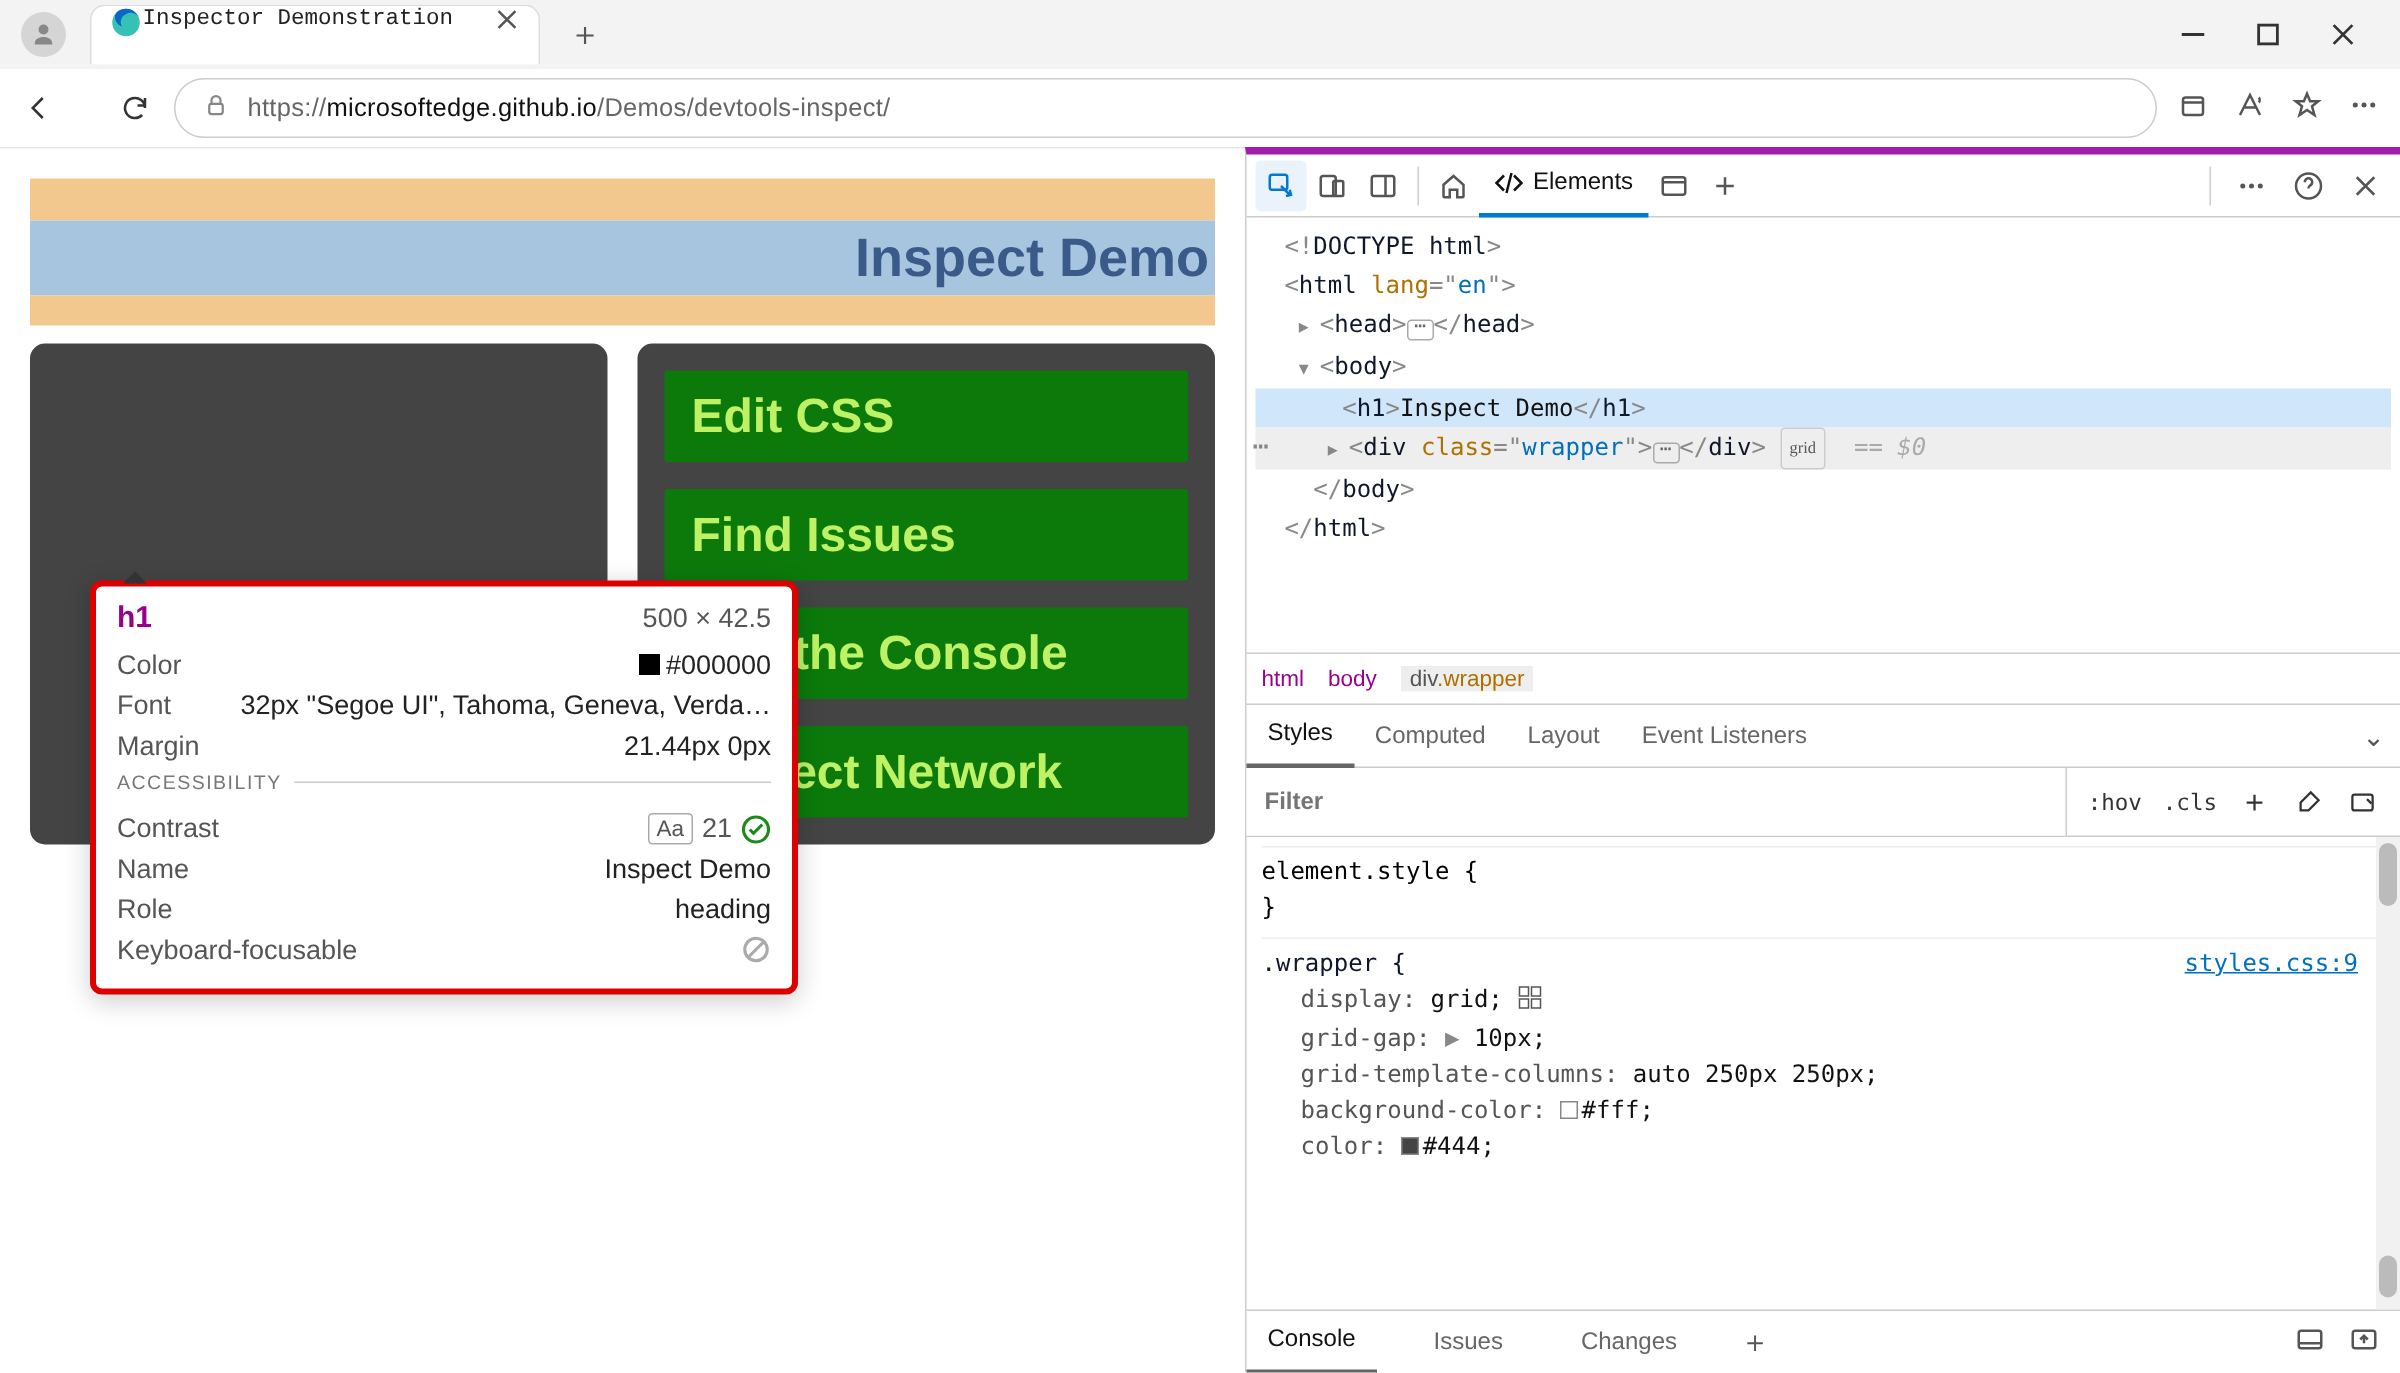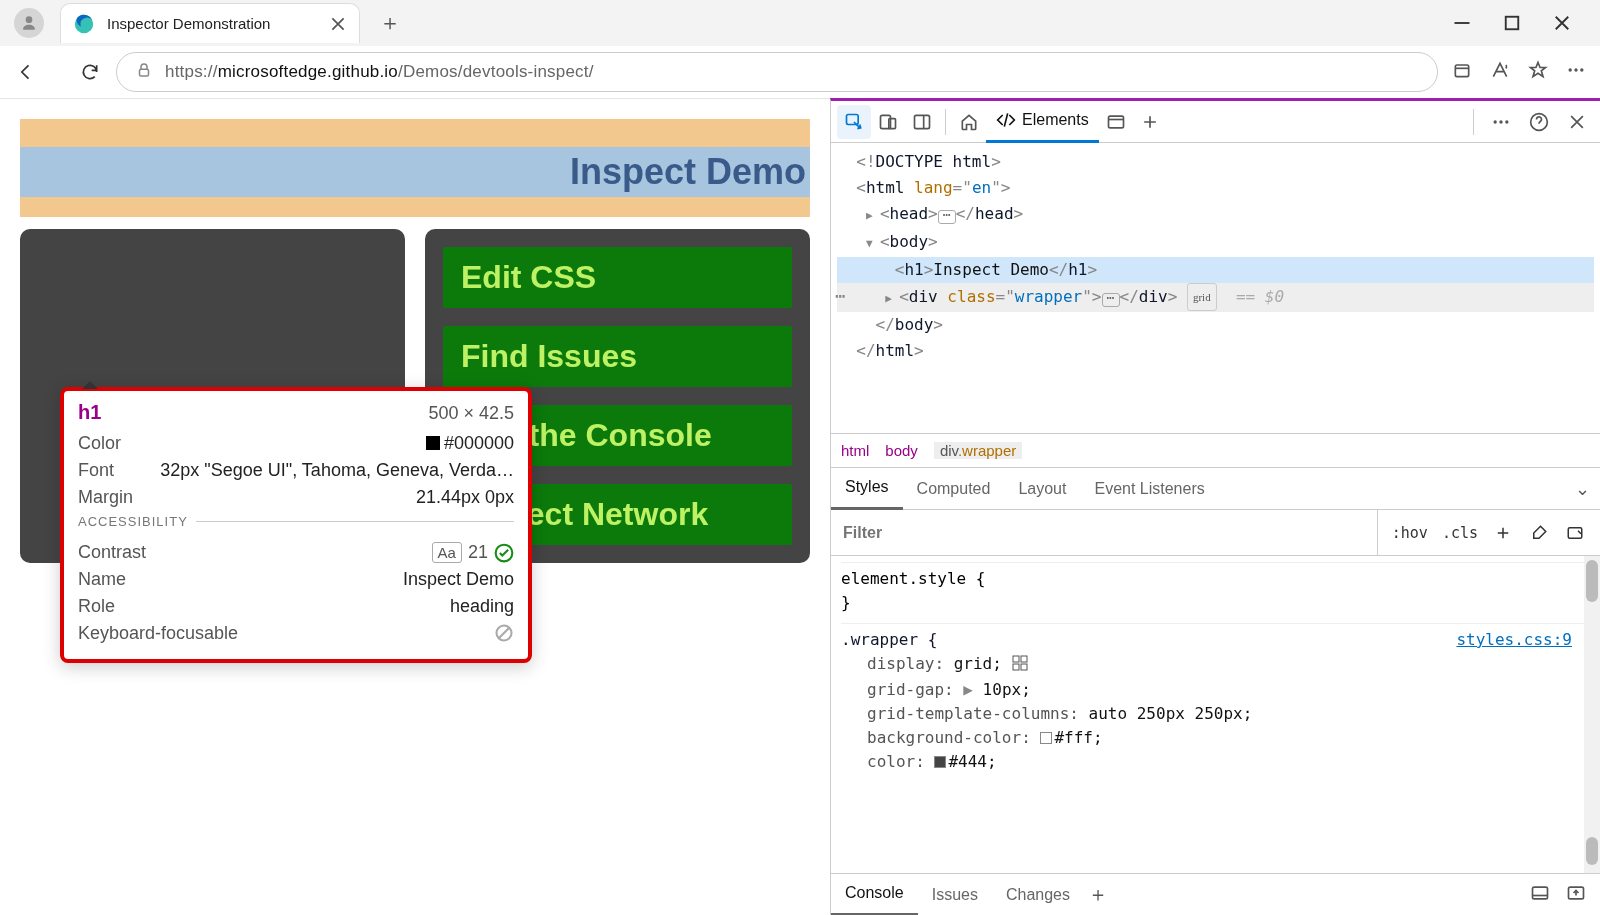--- a/index.html
+++ b/index.html
@@ -3,21 +3,21 @@
 <meta charset="utf-8">
 <style>
 * { box-sizing: border-box; margin: 0; padding: 0; }
 body { font-family: "Segoe UI", Tahoma, Geneva, Verdana, sans-serif; font-size: 14px; background: #fff; width: 1600px; height: 915px; overflow: hidden; position: relative; }
 
 
 .browser-chrome { background: #f3f3f3; }
 .tab-row { display: flex; align-items: center; height: 46px; padding: 0 8px; gap: 2px; }
 .avatar { width: 30px; height: 30px; border-radius: 50%; background: #d5d5d5; display: flex; align-items: center; justify-content: center; margin: 0 14px 0 6px; }
 .avatar svg { width: 20px; height: 20px; fill: #888; }
-.tab { display: flex; align-items: center; background: #fff; border-radius: 10px 10px 0 0; height: 40px; padding: 0 12px; gap: 12px; min-width: 300px; border: 1px solid #ddd; border-bottom: none; }
+.tab { display: flex; align-items: flex-start; background: #fff; border-radius: 10px 10px 0 0; height: 40px; padding: 0 12px; gap: 0; min-width: 300px; border: 1px solid #ddd; border-bottom: none; font-family: Liberation Mono, monospace; }
 .tab-favicon { width: 22px; height: 22px; }
 .tab-title { font-size: 15px; color: #222; flex: 1; }
 .tab-close { width: 18px; height: 18px; display: flex; align-items: center; justify-content: center; color: #555; cursor: pointer; }
 .new-tab { width: 36px; height: 36px; display: flex; align-items: center; justify-content: center; font-size: 22px; color: #555; cursor: pointer; margin-left: 10px; }
 .win-controls { margin-left: auto; display: flex; gap: 30px; padding-right: 20px; }
 .win-controls span { width: 20px; height: 20px; display: flex; align-items: center; justify-content: center; color: #333; cursor: pointer; }
 
 .nav-row { display: flex; align-items: center; height: 52px; padding: 0 14px; gap: 14px; background: #fff; border-bottom: 1px solid transparent; }
 .nav-icon { width: 24px; height: 24px; display: flex; align-items: center; justify-content: center; color: #333; cursor: pointer; }
 .nav-icon svg { width: 22px; height: 22px; stroke: #333; stroke-width: 2; fill: none; }
@@ -51,21 +51,21 @@
 .tip-row .val { color: #222; }
 .tip-row .swatch { display: inline-block; width: 14px; height: 14px; background: #000; margin-right: 4px; vertical-align: -1px; }
 .tip-sect { font-size: 13px; color: #777; letter-spacing: 1px; margin: 10px 0 4px 0; border-top: 1px solid #ccc; padding-top: 8px; position: relative; }
 .tip-sect span { background: #fff; padding-right: 8px; position: relative; top: -16px; }
 .tip-contrast { display: flex; align-items: center; gap: 6px; }
 .tip-aa { border: 1px solid #aaa; padding: 1px 5px; font-size: 15px; border-radius: 3px; }
 .check-icon { width: 20px; height: 20px; color: #1a8a1a; }
 .nope-icon { width: 20px; height: 20px; color: #aaa; }
 
 
-.devtools { width: 810px; border-left: 1px solid #ccc; display: flex; flex-direction: column; background: #fff; border-top: 3px solid #a21caf; }
+.devtools { width: 810px; border-left: 1px solid #ccc; display: flex; flex-direction: column; background: #fff; border-top: 5px solid #a21caf; }
 .dt-tabbar { height: 42px; display: flex; align-items: center; border-bottom: 1px solid #ccc; padding: 0 6px; }
 .dt-icon { width: 34px; height: 34px; display: flex; align-items: center; justify-content: center; cursor: pointer; color: #555; border-radius: 4px; }
 .dt-icon.active { color: #0078d4; background: #eaf3fb; }
 .dt-icon svg, .nav-icon svg, .right-icons svg { width: 20px; height: 20px; }
 .dt-sep { width: 1px; height: 26px; background: #ccc; margin: 0 6px; }
 .dt-tab { display: flex; align-items: center; gap: 6px; height: 42px; padding: 0 10px; font-size: 16px; color: #333; cursor: pointer; }
 .dt-tab.active { border-bottom: 3px solid #0078d4; color: #111; font-weight: 500; }
 .dt-tabbar-right { margin-left: auto; display: flex; align-items: center; gap: 4px; }
 
 
@@ -110,21 +110,21 @@
 .prop { padding-left: 26px; }
 .pn { color: #555; }
 .pv { color: #111; }
 .sw { display: inline-block; width: 12px; height: 12px; border: 1px solid #888; vertical-align: -1px; margin-right: 2px; }
 .sw.w { background: #fff; } .sw.d { background: #444; }
 .grid-ico { display: inline-block; vertical-align: -2px; }
 .scrollbar-y { position: absolute; right: 0; top: 0; bottom: 0; width: 16px; background: #f1f1f1; }
 .scrollbar-y .thumb { position: absolute; left: 2px; right: 2px; background: #bbb; border-radius: 6px; }
 
 
-.drawer { border-top: 1px solid #ccc; height: 42px; display: flex; align-items: center; }
+.drawer { border-top: 1px solid #ccc; height: 42px; display: flex; align-items: center; gap: 24px; }
 .drawer-tab { padding: 0 14px; color: #666; font-size: 16px; cursor: pointer; height: 42px; display: flex; align-items: center; }
 .drawer-tab.active { border-bottom: 3px solid #666; color: #111; font-weight: 500; }
 .drawer .plus { margin-left: 4px; font-size: 20px; color: #555; cursor: pointer; }
 .drawer .right { margin-left: auto; display: flex; gap: 16px; padding-right: 14px; color: #555; }
 </style>
 </head>
 <body>
 
 <div class="browser-chrome">
   <div class="tab-row">

